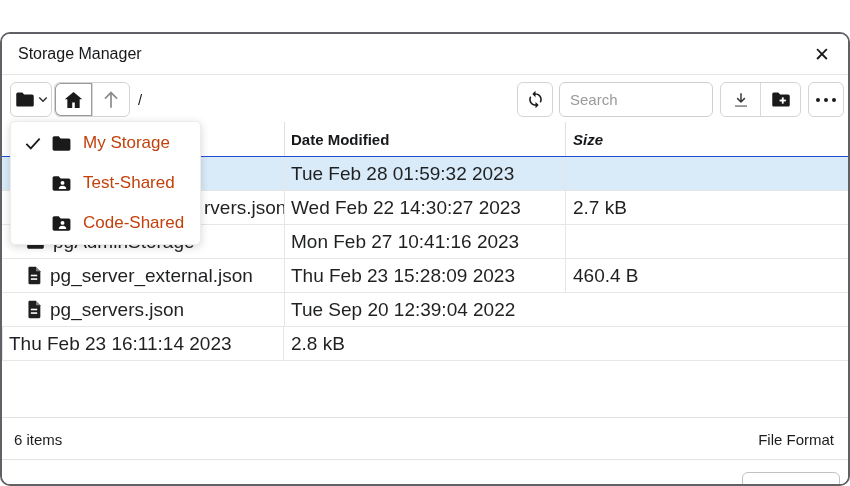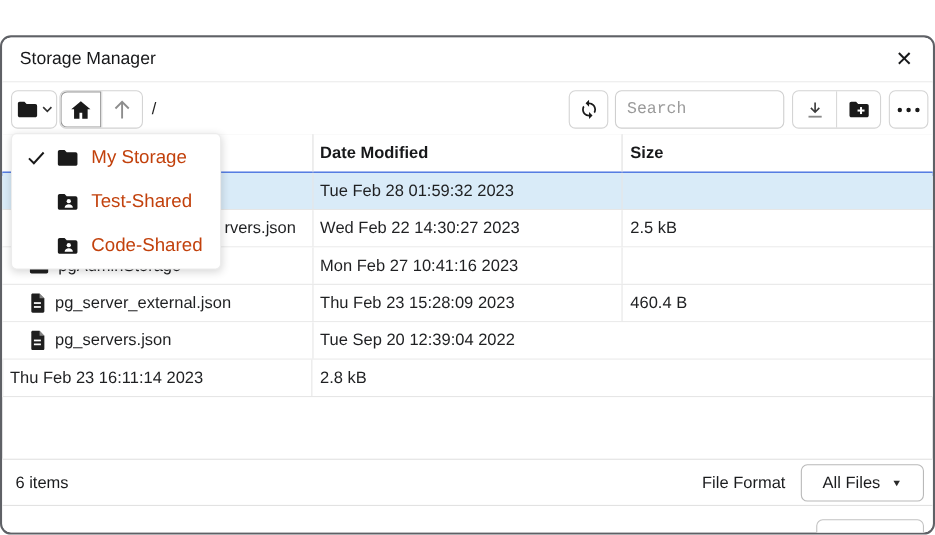--- a/index.html
+++ b/index.html
@@ -14,36 +14,36 @@
   
   .toolbar{position:absolute;left:0;right:0;top:41px;height:47px;border-bottom:1px solid #e0e0e0;background:#fff;}
   .tbtn{position:absolute;top:7px;height:35px;box-sizing:border-box;background:#fff;border:1px solid #d4d4d4;border-radius:6px;display:flex;align-items:center;justify-content:center;cursor:pointer;}
   .folder-dd{left:8px;width:42px;gap:3px;}
   .navgroup{position:absolute;left:52px;top:7px;height:35px;box-sizing:border-box;border:1px solid #d4d4d4;border-radius:6px;display:flex;background:#fff;}
   .navcell{width:37px;height:100%;box-sizing:border-box;display:flex;align-items:center;justify-content:center;cursor:pointer;}
   .navcell.focused{box-shadow:inset 0 0 0 1px #9a9a9a;border-radius:6px 0 0 6px;}
   .navcell + .navcell{border-left:1px solid #d9d9d9;}
   .path-field{position:absolute;left:136px;top:7px;height:35px;width:368px;display:flex;align-items:center;font-size:15px;color:#222;}
   .refresh-btn{left:515px;width:36px;}
-  .search-input{position:absolute;left:557px;top:7px;width:154px;height:35px;box-sizing:border-box;border:1px solid #cfcfcf;border-radius:6px;padding:0 10px;font-size:15px;font-family:Liberation Mono, monospace;color:#222;outline:none;}
+  .search-input{position:absolute;left:557px;top:7px;width:154px;height:35px;box-sizing:border-box;border:1px solid #cfcfcf;border-radius:6px;padding:0 10px;font-size:15px;font-family:Liberation Sans, sans-serif;color:#222;outline:none;}
   .search-input::placeholder{color:#9a9a9a;}
   .dlgroup{position:absolute;left:718px;top:7px;height:35px;box-sizing:border-box;border:1px solid #d4d4d4;border-radius:6px;display:flex;background:#fff;}
   .dlcell{width:39px;height:100%;display:flex;align-items:center;justify-content:center;cursor:pointer;}
   .dlcell + .dlcell{border-left:1px solid #d9d9d9;}
   .more-btn{left:806px;width:36px;}
   .dots{display:flex;gap:4px;}
   .dots i{width:4px;height:4px;border-radius:50%;background:#1a1a1a;}
 
   
   .thead{position:absolute;left:0;right:0;top:88px;height:34px;border-bottom:4px solid #1d4ed8;display:flex;align-items:center;background:#fff;font-size:15px;font-weight:600;color:#17181a;}
   .hc-name{width:282px;box-sizing:border-box;padding-left:12px;height:100%;display:flex;align-items:center;}
   .hc-date{width:281px;box-sizing:border-box;border-left:1px solid #e0e0e0;padding-left:6px;height:100%;display:flex;align-items:center;}
-  .hc-size{flex:1;box-sizing:border-box;border-left:1px solid #e0e0e0;padding-left:7px;height:100%;display:flex;align-items:center;}
+  .hc-size{flex:1;box-sizing:border-box;border-left:1px solid #e0e0e0;padding-left:7px;height:100%;display:flex;align-items:center;font-style:italic;}
   .tbody{position:absolute;left:0;right:0;top:123px;}
-  .trow{height:33px;border-bottom:1px solid #e6e6e6;display:flex;background:#fff;font-size:15px;color:#1f2022;}
+  .trow{height:33px;border-bottom:1px solid #e6e6e6;display:flex;background:#fff;font-size:19px;color:#1f2022;}
   .trow.selected{background:#d9ebf8;}
   .cell-name{width:282px;box-sizing:border-box;padding-left:24px;display:flex;align-items:center;gap:8px;overflow:hidden;white-space:nowrap;}
   .cell-name.offset{padding-left:202px;}
   .cell-date{width:281px;box-sizing:border-box;border-left:1px solid #e6e6e6;padding-left:6px;display:flex;align-items:center;white-space:nowrap;}
   .cell-size{flex:1;box-sizing:border-box;border-left:1px solid #e6e6e6;padding-left:7px;display:flex;align-items:center;}
   .rowicon{flex:0 0 auto;display:flex;align-items:center;}
 
   
   .menu{position:absolute;left:8px;top:87px;width:191px;box-sizing:border-box;background:#fff;border:1px solid #ececec;border-radius:5px;box-shadow:0 2px 8px rgba(0,0,0,.16);z-index:10;padding:1px 0;}
   .menu-item{height:40px;display:flex;align-items:center;cursor:pointer;font-size:17px;color:#c2410c;}
@@ -156,21 +156,21 @@
 
     <div class="trow selected">
       <div class="cell-name"></div>
       <div class="cell-date">Tue Feb 28 01:59:32 2023</div>
       <div class="cell-size"></div>
     </div>
 
     <div class="trow">
       <div class="cell-name offset">rvers.json</div>
       <div class="cell-date">Wed Feb 22 14:30:27 2023</div>
-      <div class="cell-size">2.5 kB</div>
+      <div class="cell-size">2.7 kB</div>
     </div>
 
     <div class="trow">
       <div class="cell-name">
         <span class="rowicon">
           <svg width="19" height="16" viewBox="0 0 24 20">
               <path fill="#1f1f1f" d="M1.5 3.5C1.5 2.4 2.4 1.5 3.5 1.5h5.2l2.3 2.6h9.5c1.1 0 2 .9 2 2v10.4c0 1.1-.9 2-2 2h-17c-1.1 0-2-.9-2-2z"></path>
             </svg>
         </span>
         <span>pgAdminStorage</span>
@@ -252,24 +252,20 @@
           </svg>
       </span>
       <span>Code-Shared</span>
     </div>
   </div>
 
   <div class="statusbar">
     <span class="items-count">6 items</span>
     <span class="sb-spacer"></span>
     <span class="format-label">File Format</span>
-    <div class="format-select">
-      <span>All Files</span>
-      <span class="caret">▼</span>
-    </div>
   </div>
 
   <div class="buttonbar">
     <button class="cancel-btn">
       <span class="cancel-x">✕</span>
       <span>Cancel</span>
     </button>
   </div>
 
 </div>

